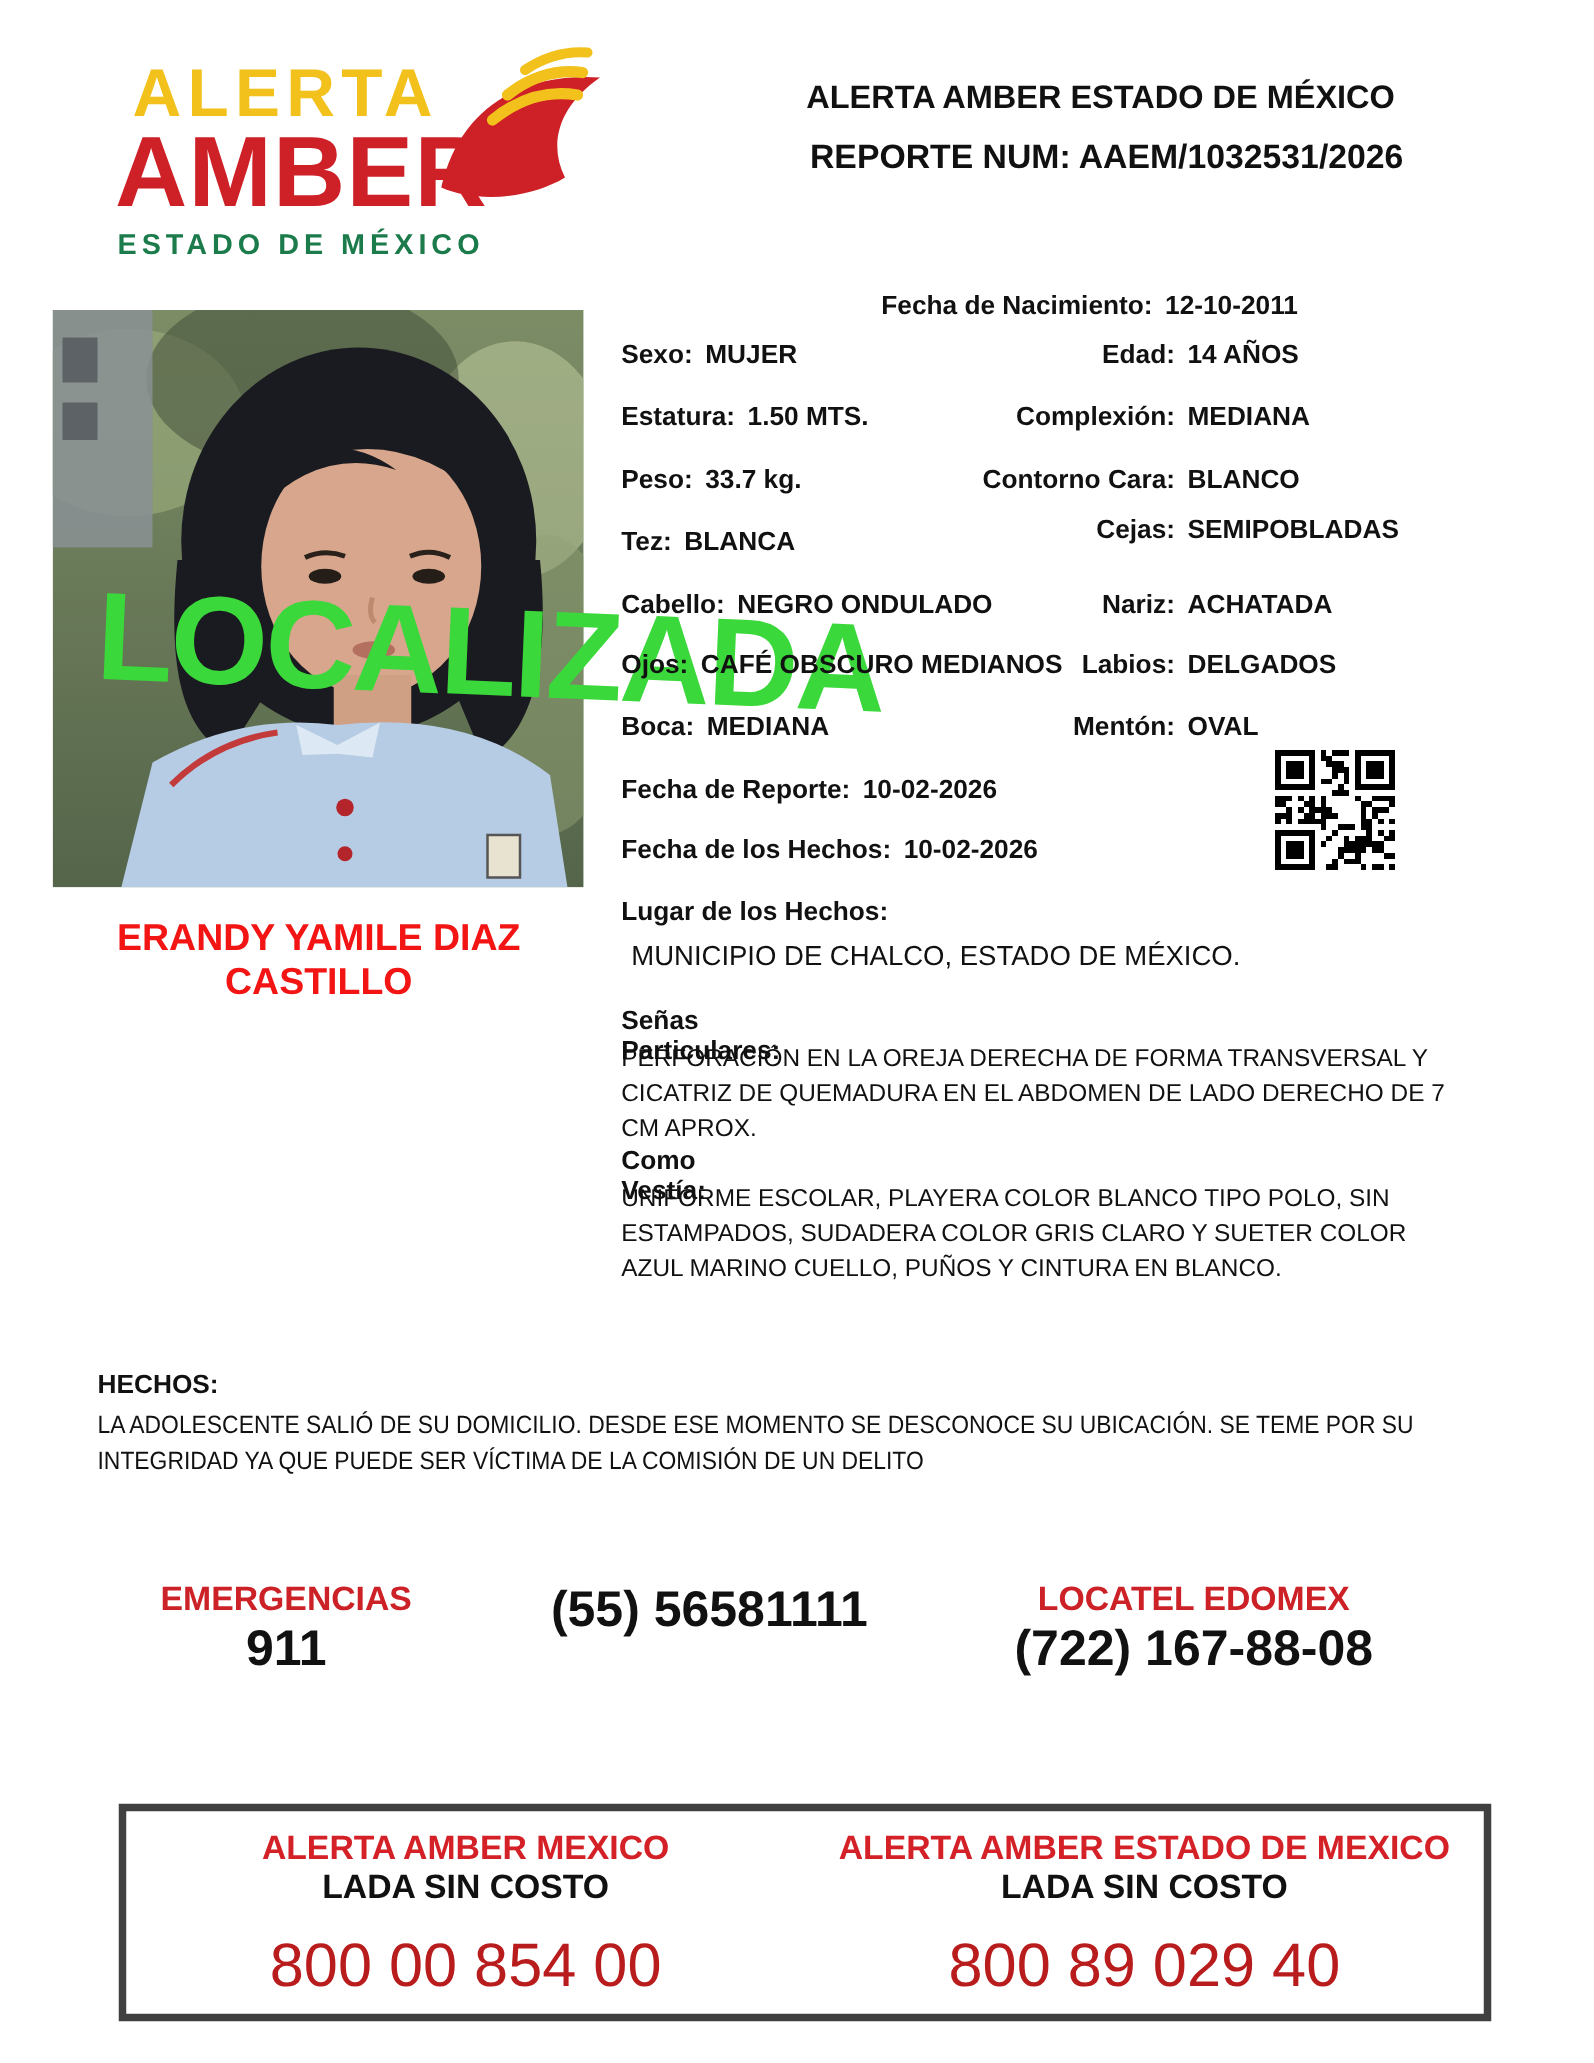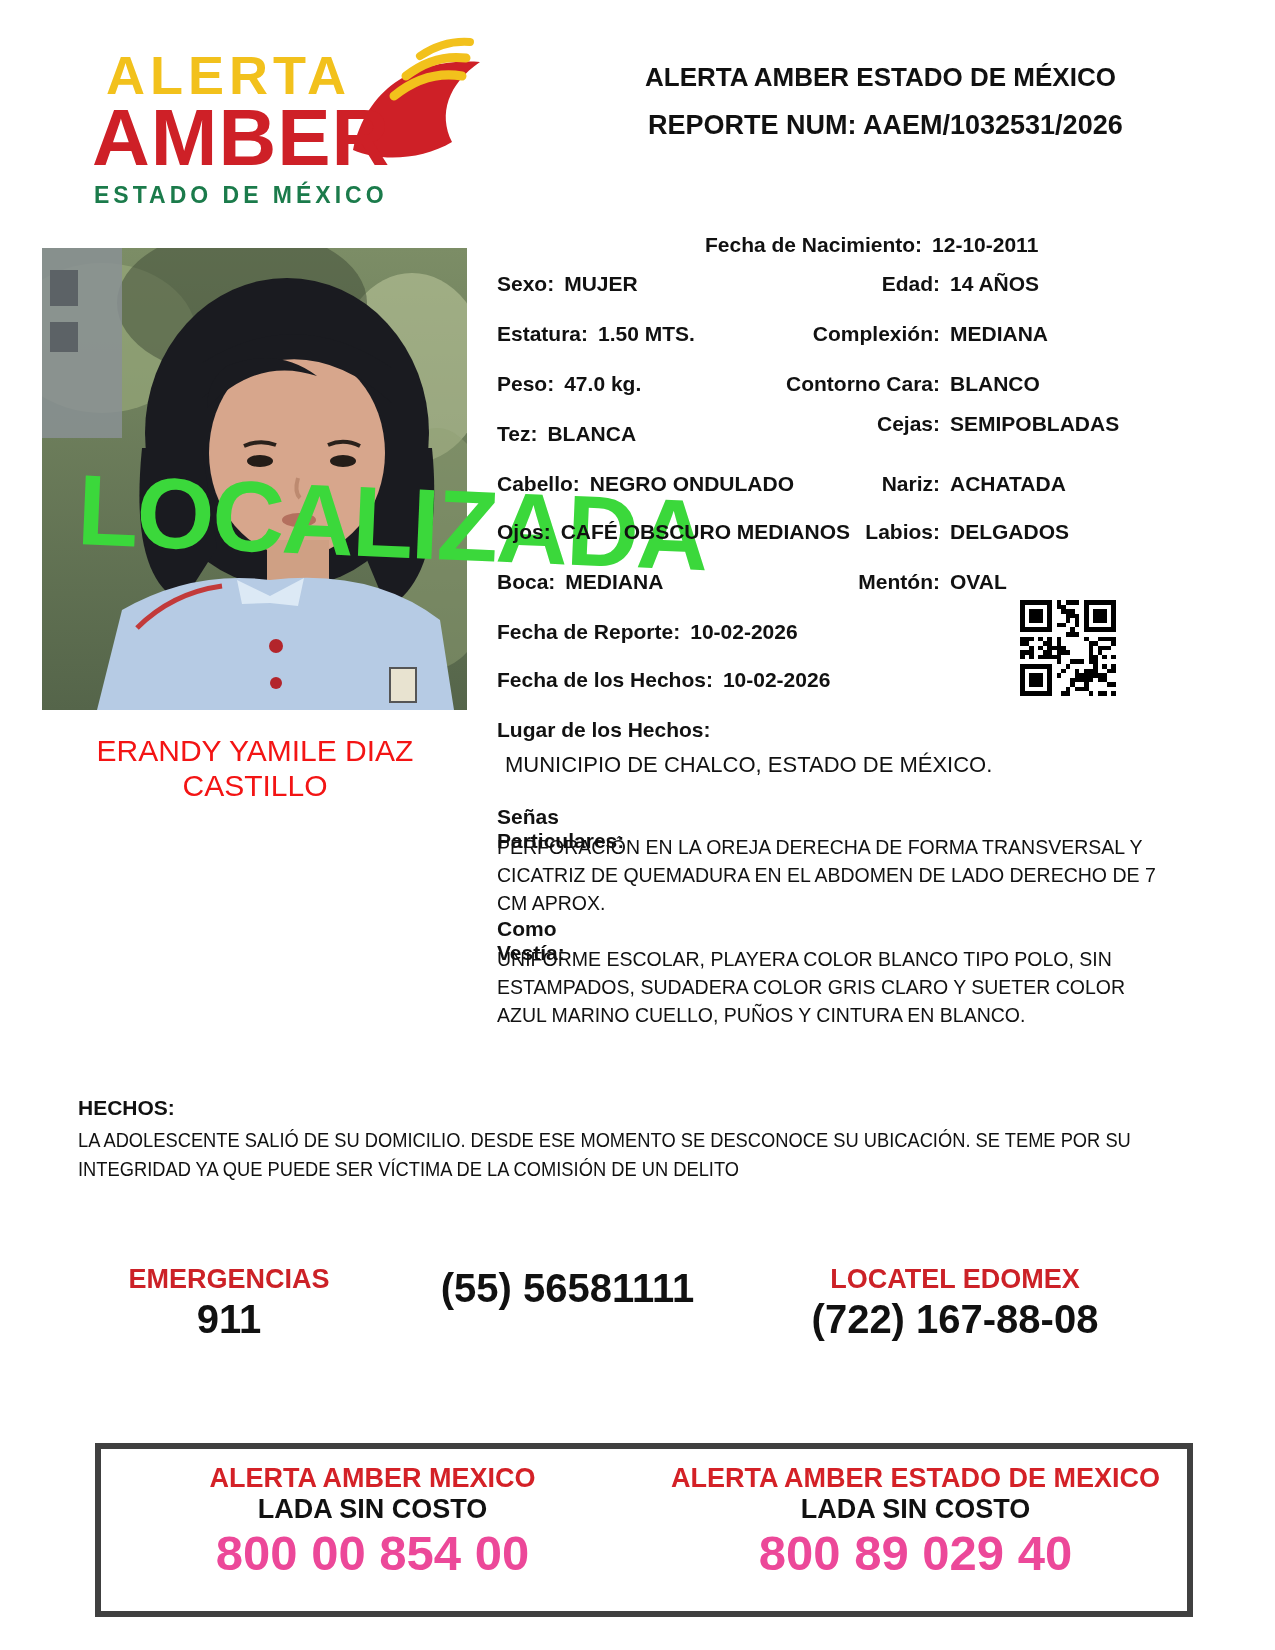--- a/index.html
+++ b/index.html
@@ -24,21 +24,21 @@
   .photo{position:absolute;left:42px;top:248px;width:425px;height:462px;z-index:1;overflow:hidden;}
   .photo svg{display:block;}
 
   
   .watermark{position:absolute;left:80px;top:452px;z-index:3;font-size:100px;font-weight:700;
              letter-spacing:-2px;color:#3BD83B;white-space:nowrap;
              transform:rotate(2.4deg);transform-origin:left top;}
 
   
   .person-name{position:absolute;left:55px;top:733px;width:400px;text-align:center;z-index:4;
-               font-size:30px;line-height:35px;font-weight:400;color:#F31414;}
+               font-size:30px;line-height:35px;font-weight:700;color:#F31414;}
 
   
   .fields{position:absolute;left:0;top:0;z-index:5;}
   .brow{position:absolute;left:705px;top:233px;font-size:21px;font-weight:700;white-space:nowrap;}
   .lrow{position:absolute;left:497px;font-size:21px;font-weight:700;white-space:nowrap;}
   .rrow{position:absolute;left:700px;width:560px;font-size:21px;font-weight:700;white-space:nowrap;}
   .rlabel{display:inline-block;width:240px;text-align:right;}
   .fvalue{margin-left:10px;}
   .lugar-value{position:absolute;left:505px;top:752px;font-size:22px;font-weight:400;white-space:nowrap;}
 
@@ -62,21 +62,21 @@
   .c1{left:104px;top:1264px;width:250px;}
   .c2{left:395px;top:1264px;width:345px;}
   .c3{left:765px;top:1264px;width:380px;}
 
   
   .hotline-box{position:absolute;left:95px;top:1443px;width:1086px;height:162px;
                border:6px solid #404040;display:flex;z-index:2;background:#fff;}
   .hotline{flex:1;text-align:center;padding-top:14px;}
   .hotline-title{font-size:27px;font-weight:700;color:#D42127;}
   .hotline-sub{font-size:27px;font-weight:700;color:#111;margin-top:0px;}
-  .hotline-number{font-size:49px;font-weight:700;color:#ec4899;margin-top:0;}
+  .hotline-number{font-size:49px;font-weight:400;color:#b91c1c;margin-top:20px;}
 </style>
 </head>
 <body>
 
 <div class="page">
 
   <div class="logo">
     <svg class="logo-swoosh" viewBox="0 0 175 135">
       <path d="M25,118 C40,52 92,26 152,30 C120,52 110,82 124,110 C94,128 52,130 25,118 Z" fill="#CE2027"></path>
       <path d="M66,64 Q98,38 134,44" stroke="#F2C11C" stroke-width="9" fill="none" stroke-linecap="round"></path>
@@ -133,21 +133,21 @@
 
   <div class="person-name">ERANDY YAMILE DIAZ CASTILLO</div>
 
   <div class="fields">
     <div class="brow">
       <span>Fecha de Nacimiento:</span><span class="fvalue">12-10-2011</span>
     </div>
 
     <div class="lrow" style="top:272px"><span>Sexo:</span><span class="fvalue">MUJER</span></div>
     <div class="lrow" style="top:322px"><span>Estatura:</span><span class="fvalue">1.50 MTS.</span></div>
-    <div class="lrow" style="top:372px"><span>Peso:</span><span class="fvalue">47.0 kg.</span></div>
+    <div class="lrow" style="top:372px"><span>Peso:</span><span class="fvalue">33.7 kg.</span></div>
     <div class="lrow" style="top:422px"><span>Tez:</span><span class="fvalue">BLANCA</span></div>
     <div class="lrow" style="top:472px"><span>Cabello:</span><span class="fvalue">NEGRO ONDULADO</span></div>
     <div class="lrow" style="top:520px"><span>Ojos:</span><span class="fvalue">CAFÉ OBSCURO MEDIANOS</span></div>
     <div class="lrow" style="top:570px"><span>Boca:</span><span class="fvalue">MEDIANA</span></div>
     <div class="lrow" style="top:620px"><span>Fecha de Reporte:</span><span class="fvalue">10-02-2026</span></div>
     <div class="lrow" style="top:668px"><span>Fecha de los Hechos:</span><span class="fvalue">10-02-2026</span></div>
     <div class="lrow" style="top:718px"><span>Lugar de los Hechos:</span></div>
 
     <div class="rrow" style="top:272px"><span class="rlabel">Edad:</span><span class="fvalue">14 AÑOS</span></div>
     <div class="rrow" style="top:322px"><span class="rlabel">Complexión:</span><span class="fvalue">MEDIANA</span></div>

